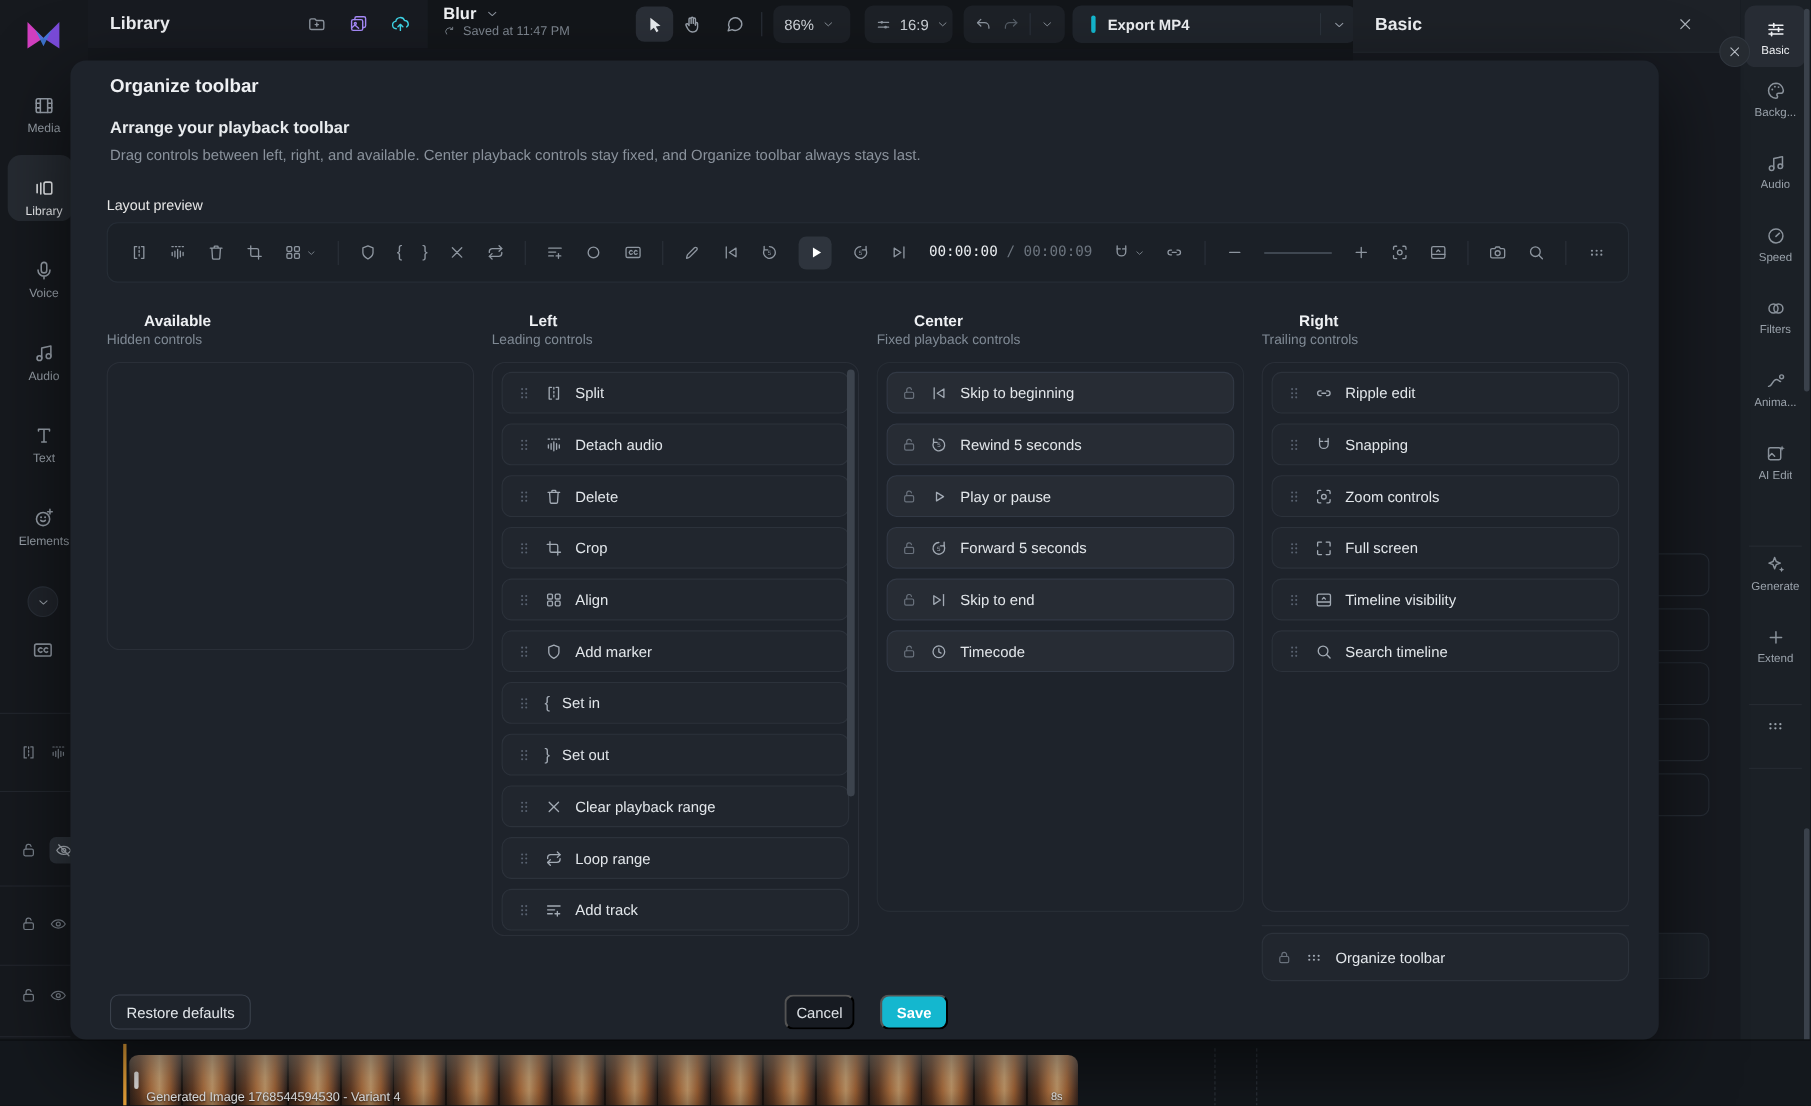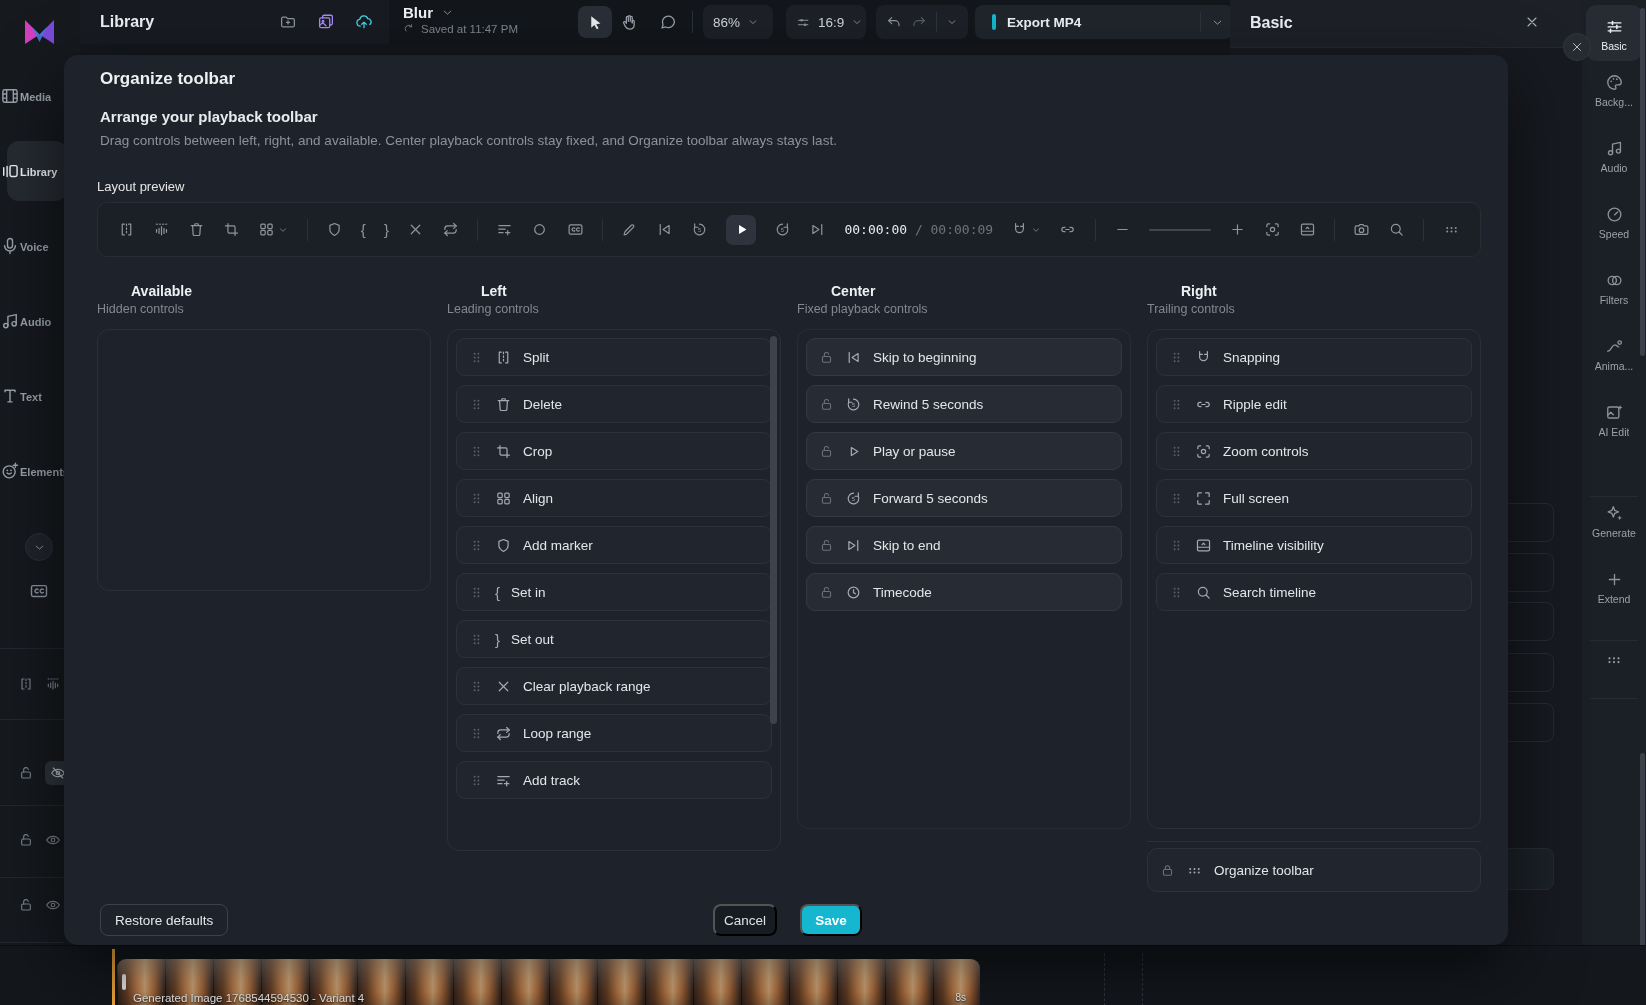--- a/index.html
+++ b/index.html
@@ -22,21 +22,21 @@
   .export{position:absolute;left:975px;top:5px;width:258px;height:34px;background:#20252c;border-radius:8px;display:flex;align-items:center;cursor:pointer;}
   .export .accent{width:4px;height:16px;border-radius:2px;margin-left:17px;}
   .export .xlabel{margin-left:11px;font-size:13.5px;font-weight:600;color:#eef0f3;}
   .export .xdiv{margin-left:auto;width:1px;height:20px;background:#2c333c;}
   .export .xchev{width:32px;display:flex;justify-content:center;color:#99a1ab;}
 
   
   .left-rail{position:absolute;left:0;top:0;width:80px;height:1005px;background:#16191e;}
   .logo{position:absolute;left:23px;top:17px;width:33px;height:29px;}
   .lnav{position:absolute;left:0;top:68px;width:80px;display:flex;flex-direction:column;}
-  .nav-item{position:relative;height:75px;display:flex;flex-direction:row;align-items:flex-start;padding-top:18px;color:#98a0aa;cursor:pointer;font-weight:bold;}
+  .nav-item{position:relative;height:75px;display:flex;flex-direction:column;align-items:center;padding-top:18px;color:#98a0aa;cursor:pointer;}
   .nav-item .nlabel{margin-top:5px;font-size:11px;color:#9aa2ab;}
   .nav-item.active::before{content:"";position:absolute;left:7px;top:-2px;width:60px;height:60px;background:#262b32;border-radius:12px;z-index:0;}
   .nav-item.active .ic,.nav-item.active .nlabel{position:relative;z-index:1;color:#eef0f3;}
   .rail-chevron{position:absolute;left:25px;top:533px;width:28px;height:28px;border-radius:50%;background:#20242b;border:1px solid #2b313a;display:flex;align-items:center;justify-content:center;color:#9aa2ab;cursor:pointer;}
   .rail-captions{position:absolute;left:29px;top:581px;color:#8d959f;}
 
   
   .trackdiv{position:absolute;left:0;width:64px;height:1px;background:#23272e;}
   .trow{position:absolute;left:0;height:40px;display:flex;align-items:center;gap:11px;padding-left:18px;color:#7b838d;}
   .trow .hl{background:#2d333b;border-radius:6px;padding:4px 5px;color:#b2b9c1;display:flex;}
@@ -846,20 +846,43 @@
                     <circle cx="9" cy="12" r="1.5"></circle>
                     <circle cx="15" cy="12" r="1.5"></circle>
                     <circle cx="9" cy="18" r="1.5"></circle>
                     <circle cx="15" cy="18" r="1.5"></circle>
                   </g>
                 </svg>
               </span>
               <span class="ctl-icon">
                 <span class="ic">
                   <svg width="17" height="17" viewBox="0 0 24 24" fill="none" stroke="currentColor" stroke-width="1.7" stroke-linecap="round" stroke-linejoin="round">
+                    <path d="M4.5 4.5h15" stroke-dasharray="2 2.4" stroke-width="1.4"></path>
+                    <path d="M5 12v4M8.5 10.5v7M12 8v11.5M15.5 10.5v7M19 12v4"></path>
+                  </svg>
+                </span>
+              </span>
+              <span class="ctl-label">Detach audio</span>
+            </div>
+            <div class="ctl-item">
+              <span class="ic drag-dots">
+                <svg width="15" height="15" viewBox="0 0 24 24" fill="none" stroke="currentColor" stroke-width="1.7" stroke-linecap="round" stroke-linejoin="round">
+                  <g fill="currentColor" stroke="none">
+                    <circle cx="9" cy="6" r="1.5"></circle>
+                    <circle cx="15" cy="6" r="1.5"></circle>
+                    <circle cx="9" cy="12" r="1.5"></circle>
+                    <circle cx="15" cy="12" r="1.5"></circle>
+                    <circle cx="9" cy="18" r="1.5"></circle>
+                    <circle cx="15" cy="18" r="1.5"></circle>
+                  </g>
+                </svg>
+              </span>
+              <span class="ctl-icon">
+                <span class="ic">
+                  <svg width="17" height="17" viewBox="0 0 24 24" fill="none" stroke="currentColor" stroke-width="1.7" stroke-linecap="round" stroke-linejoin="round">
                     <path d="M4.5 6.5h15M9.5 6.5V4.9a1 1 0 011-1h3a1 1 0 011 1v1.6M6.5 6.5l.8 12.7a1.5 1.5 0 001.5 1.3h6.4a1.5 1.5 0 001.5-1.3l.8-12.7"></path>
                   </svg>
                 </span>
               </span>
               <span class="ctl-label">Delete</span>
             </div>
             <div class="ctl-item">
               <span class="ic drag-dots">
                 <svg width="15" height="15" viewBox="0 0 24 24" fill="none" stroke="currentColor" stroke-width="1.7" stroke-linecap="round" stroke-linejoin="round">
                   <g fill="currentColor" stroke="none">
@@ -1160,48 +1183,48 @@
                     <circle cx="9" cy="12" r="1.5"></circle>
                     <circle cx="15" cy="12" r="1.5"></circle>
                     <circle cx="9" cy="18" r="1.5"></circle>
                     <circle cx="15" cy="18" r="1.5"></circle>
                   </g>
                 </svg>
               </span>
               <span class="ctl-icon">
                 <span class="ic">
                   <svg width="17" height="17" viewBox="0 0 24 24" fill="none" stroke="currentColor" stroke-width="1.7" stroke-linecap="round" stroke-linejoin="round">
+                    <path d="M8.5 9H7a3 3 0 000 6h1.5M15.5 9H17a3 3 0 010 6h-1.5M9.5 12h5"></path>
+                  </svg>
+                </span>
+              </span>
+              <span class="ctl-label">Ripple edit</span>
+            </div>
+            <div class="ctl-item">
+              <span class="ic drag-dots">
+                <svg width="15" height="15" viewBox="0 0 24 24" fill="none" stroke="currentColor" stroke-width="1.7" stroke-linecap="round" stroke-linejoin="round">
+                  <g fill="currentColor" stroke="none">
+                    <circle cx="9" cy="6" r="1.5"></circle>
+                    <circle cx="15" cy="6" r="1.5"></circle>
+                    <circle cx="9" cy="12" r="1.5"></circle>
+                    <circle cx="15" cy="12" r="1.5"></circle>
+                    <circle cx="9" cy="18" r="1.5"></circle>
+                    <circle cx="15" cy="18" r="1.5"></circle>
+                  </g>
+                </svg>
+              </span>
+              <span class="ctl-icon">
+                <span class="ic">
+                  <svg width="17" height="17" viewBox="0 0 24 24" fill="none" stroke="currentColor" stroke-width="1.7" stroke-linecap="round" stroke-linejoin="round">
                     <path d="M6.5 3.5v7.5a5.5 5.5 0 0011 0V3.5"></path>
                     <path d="M6.5 7.5h4M13.5 7.5h4"></path>
                   </svg>
                 </span>
               </span>
               <span class="ctl-label">Snapping</span>
-            </div>
-            <div class="ctl-item">
-              <span class="ic drag-dots">
-                <svg width="15" height="15" viewBox="0 0 24 24" fill="none" stroke="currentColor" stroke-width="1.7" stroke-linecap="round" stroke-linejoin="round">
-                  <g fill="currentColor" stroke="none">
-                    <circle cx="9" cy="6" r="1.5"></circle>
-                    <circle cx="15" cy="6" r="1.5"></circle>
-                    <circle cx="9" cy="12" r="1.5"></circle>
-                    <circle cx="15" cy="12" r="1.5"></circle>
-                    <circle cx="9" cy="18" r="1.5"></circle>
-                    <circle cx="15" cy="18" r="1.5"></circle>
-                  </g>
-                </svg>
-              </span>
-              <span class="ctl-icon">
-                <span class="ic">
-                  <svg width="17" height="17" viewBox="0 0 24 24" fill="none" stroke="currentColor" stroke-width="1.7" stroke-linecap="round" stroke-linejoin="round">
-                    <path d="M8.5 9H7a3 3 0 000 6h1.5M15.5 9H17a3 3 0 010 6h-1.5M9.5 12h5"></path>
-                  </svg>
-                </span>
-              </span>
-              <span class="ctl-label">Ripple edit</span>
             </div>
             <div class="ctl-item">
               <span class="ic drag-dots">
                 <svg width="15" height="15" viewBox="0 0 24 24" fill="none" stroke="currentColor" stroke-width="1.7" stroke-linecap="round" stroke-linejoin="round">
                   <g fill="currentColor" stroke="none">
                     <circle cx="9" cy="6" r="1.5"></circle>
                     <circle cx="15" cy="6" r="1.5"></circle>
                     <circle cx="9" cy="12" r="1.5"></circle>
                     <circle cx="15" cy="12" r="1.5"></circle>
                     <circle cx="9" cy="18" r="1.5"></circle>

